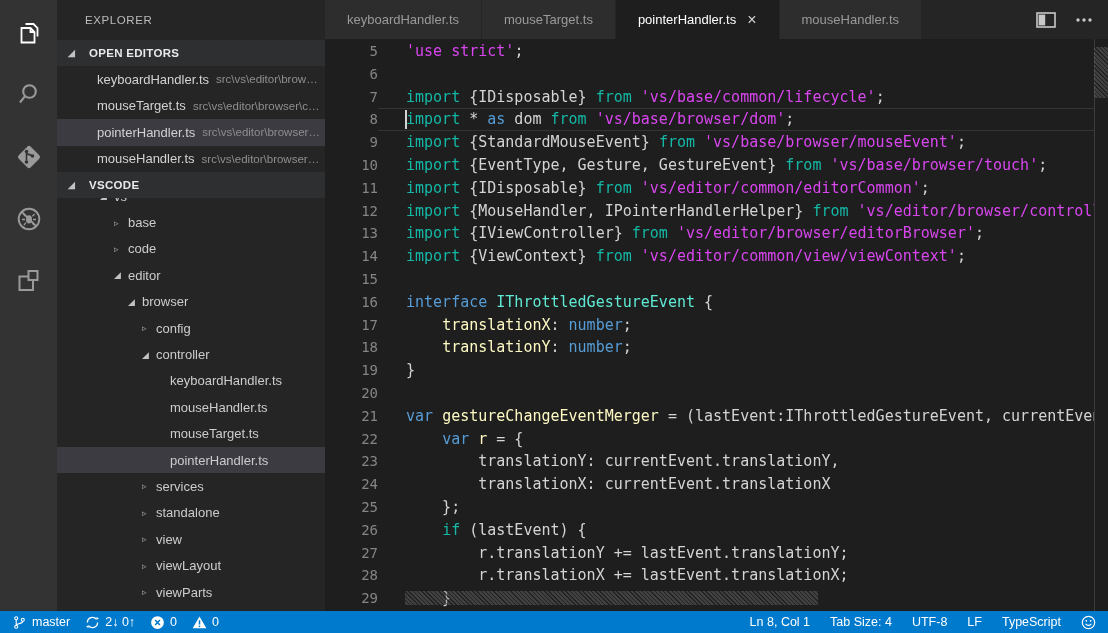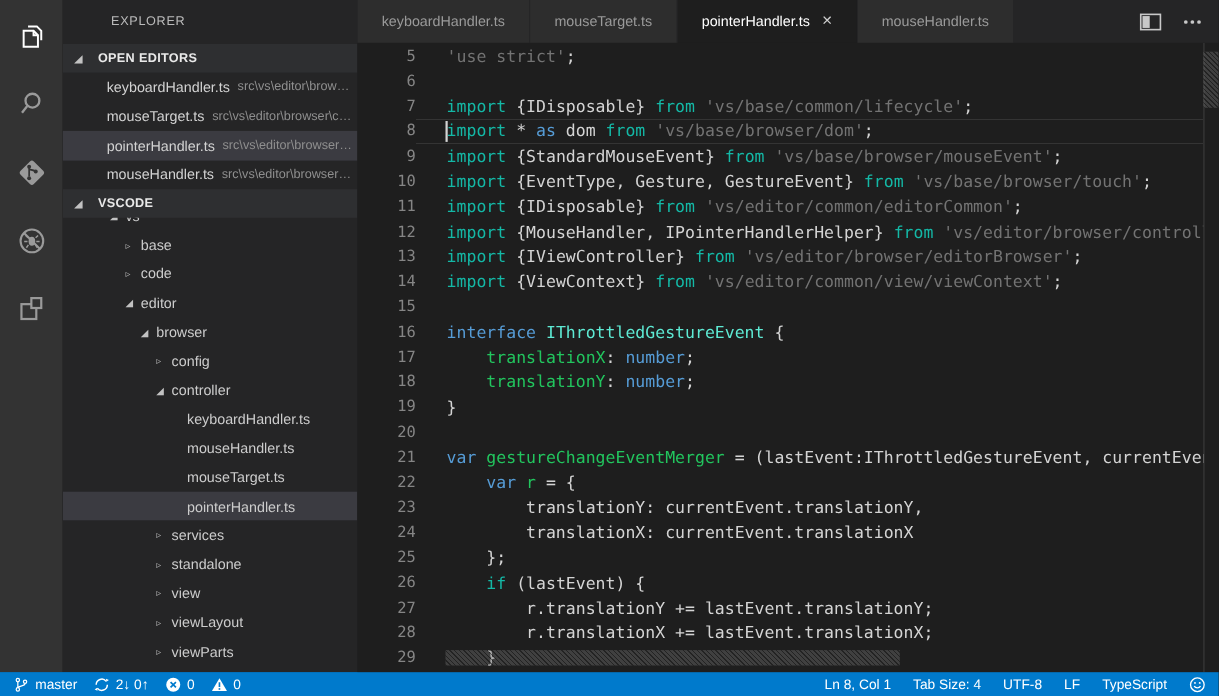--- a/index.html
+++ b/index.html
@@ -9,21 +9,21 @@
     width:1108px; height:633px; }
 
   
   .activity-bar { grid-row:1; grid-column:1; background:#333333; padding-top:4px; }
   .ab-item { height:62px; display:flex; align-items:center; justify-content:center; color:#9a9a9a; cursor:pointer; }
   .ab-item.active { color:#ffffff; }
   .ab-item svg { width:28px; height:28px; }
 
   
   .sidebar { grid-row:1; grid-column:2; background:#252526; color:#cccccc; overflow:hidden; display:flex; flex-direction:column; }
-  .sidebar-title { height:40px; line-height:40px; padding-left:44px; font-size:11.5px; letter-spacing:.6px; color:#bbbbbb; }
+  .sidebar-title { height:40px; line-height:40px; padding-left:28px; font-size:11.5px; letter-spacing:.6px; color:#bbbbbb; }
   .section-header { height:26px; background:#2e2f31; display:flex; align-items:center; padding-left:11px;
     font-size:11.5px; font-weight:bold; color:#e9e9e9; letter-spacing:.3px; cursor:pointer; }
   .section-header .twistie { margin-right:7px; }
   .twistie { display:inline-block; width:14px; font-size:9px; color:#a8a8a8; flex:none; }
   .twistie.exp { color:#c2c2c2; }
   .oe-row { height:26.5px; display:flex; align-items:center; padding-left:40px; font-size:13px; cursor:pointer; }
   .oe-file { color:#d2d2d2; white-space:nowrap; }
   .oe-desc { color:#8f8f8f; font-size:11.5px; margin-left:7px; flex:1; white-space:nowrap; overflow:hidden; text-overflow:ellipsis; padding-right:4px; }
   .tree { flex:1; overflow:hidden; }
   .tree-row { height:26.4px; display:flex; align-items:center; font-size:13px; color:#cccccc; cursor:pointer; }
@@ -44,22 +44,22 @@
   
   .editor { position:relative; flex:1; background:#1e1e1e; overflow:hidden;
     font-family:"DejaVu Sans Mono","Liberation Mono",monospace; font-size:15px; }
   .code-clip { position:absolute; top:0; left:0; right:14px; bottom:0; overflow:hidden; }
   .rows { padding-top:1px; }
   .code-row { display:flex; height:22.8px; line-height:22.8px; }
   .gutter { width:53px; flex:none; text-align:right; color:#858585; font-size:14px; }
   .code { flex:1; white-space:pre; padding-left:28px; position:relative; min-width:0; }
   .code-row.current .code { box-shadow:inset 0 1px 0 rgba(255,255,255,.10), inset 0 -1px 0 rgba(255,255,255,.10); }
   .cursor { position:absolute; left:27px; top:2px; width:2px; height:19px; background:#d4d4d4; }
-  .tok-kw{color:#14b8a6} .tok-st{color:#569cd6} .tok-str{color:#737373}
-  .tok-typ{color:#5eead4} .tok-var{color:#22c55e} .tok-pln{color:#d4d4d4}
+  .tok-kw{color:#14b8a6} .tok-st{color:#569cd6} .tok-str{color:#d946ef}
+  .tok-typ{color:#5eead4} .tok-var{color:#fef9c3} .tok-pln{color:#d4d4d4}
   .v-rule { position:absolute; top:0; bottom:0; right:13px; width:1px; background:#555; opacity:.55; }
   .scroll-thumb { position:absolute; background-color:rgba(121,121,121,.38);
     background-image:repeating-linear-gradient(45deg, rgba(0,0,0,.45) 0 1px, transparent 1px 3px); }
   .v-thumb { top:8px; right:0; width:14px; height:51px; }
   .h-thumb { bottom:6px; left:80px; width:413px; height:14px; }
 
   
   .status-bar { grid-row:2; grid-column:1 / -1; background:#007acc; color:#ffffff; display:flex;
     align-items:center; font-size:12.5px; padding:0 12px; }
   .sb-left { display:flex; align-items:center;justify-content:space-between; }

